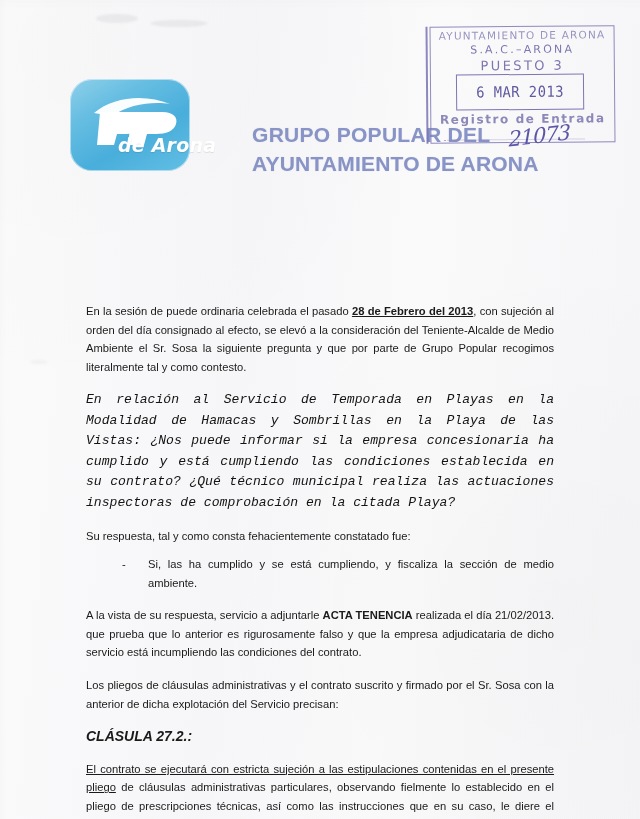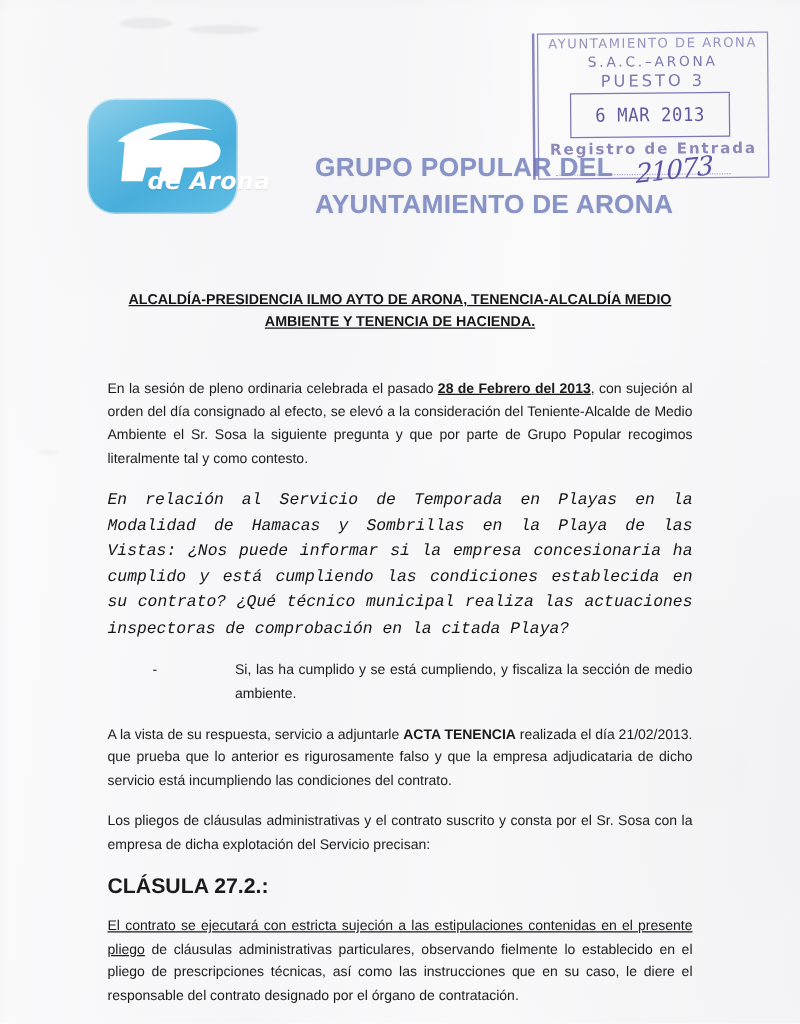--- a/index.html
+++ b/index.html
@@ -208,26 +208,27 @@
   .dash-item {
     display: flex;
     margin: 0 0 14px 0;
     padding-left: 36px;
   }
   .dash-item .dash {
     width: 26px;
     flex: none;
     color: #1a1a1a;
   }
-  .dash-item .dash-text { flex: 1; margin-left: 40px; }
+  .dash-item .dash-text { flex: 1; }
 
   .clause-head {
     font-weight: bold;
     margin: 0 0 1px 0;
-    font-size: 17px;
+    font-size: 14px;
+    font-style: italic;
   }
   .clause-body { margin: 0 0 14px 0; }
 </style>
 </head>
 <body>
 
 <div class="page">
 
   <div class="scan-noise"></div>
   <div class="smudge" style="left:96px;  top:14px;  width:42px; height:9px;"></div>
@@ -261,39 +262,37 @@
     <div class="stamp-line st-l2">S.A.C.–ARONA</div>
     <div class="stamp-line st-l3">PUESTO 3</div>
     <div class="st-date-box">
       <div class="st-date">6 MAR 2013</div>
     </div>
     <div class="stamp-line st-l4">Registro de Entrada</div>
     <div class="st-underline"></div>
     <div class="st-number">21073</div>
   </div>
 
-  <div class="doc-title">
-    <span>ALCALDÍA-PRESIDENCIA ILMO AYTO DE ARONA, TENENCIA-ALCALDÍA MEDIO AMBIENTE Y TENENCIA  DE HACIENDA.</span>
-  </div>
 
   <div class="body-text">
 
-    <p><span>En la sesión de pleno ordinaria celebrada el pasado </span><b class="bu">28 de Febrero del 2013</b><span>, con sujeción al orden del día consignado al efecto, se elevó a la consideración del Teniente-Alcalde de Medio Ambiente el Sr. Sosa la siguiente pregunta y que por parte de Grupo Popular recogimos literalmente tal y como contesto.</span></p>
+    <p><span>En la sesión de puede ordinaria celebrada el pasado </span><b class="bu">28 de Febrero del 2013</b><span>, con sujeción al orden del día consignado al efecto, se elevó a la consideración del Teniente-Alcalde de Medio Ambiente el Sr. Sosa la siguiente pregunta y que por parte de Grupo Popular recogimos literalmente tal y como contesto.</span></p>
 
     <p class="quote">En relación al Servicio de Temporada en Playas en la Modalidad de Hamacas y Sombrillas en la Playa de las Vistas: ¿Nos puede informar si la empresa concesionaria ha cumplido y está cumpliendo las condiciones establecida en su contrato? ¿Qué técnico municipal realiza las actuaciones inspectoras de comprobación en la citada Playa?</p>
 
+    <p class="tight">Su respuesta, tal y como consta fehacientemente constatado fue:</p>
 
     <div class="dash-item">
       <span class="dash">-</span>
       <span class="dash-text">Si, las ha cumplido y se está cumpliendo, y fiscaliza la sección de medio ambiente.</span>
     </div>
 
     <p><span>A la vista de su respuesta, servicio a adjuntarle </span><b>ACTA TENENCIA</b><span> realizada el día 21/02/2013. que prueba que lo anterior es rigurosamente falso y que la empresa adjudicataria de dicho servicio  está incumpliendo las condiciones del contrato.</span></p>
 
-    <p>Los pliegos de cláusulas administrativas y el contrato suscrito y consta por el Sr. Sosa con la empresa  de dicha explotación del Servicio precisan:</p>
+    <p>Los pliegos de cláusulas administrativas y el contrato suscrito y firmado por el Sr. Sosa con la anterior  de dicha explotación del Servicio precisan:</p>
 
     <p class="clause-head">CLÁSULA 27.2.:</p>
     <p class="clause-body"><span class="u">El contrato se ejecutará con estricta sujeción a las estipulaciones contenidas en el presente pliego</span><span> de cláusulas administrativas particulares, observando fielmente lo establecido en el pliego de prescripciones técnicas, así como las instrucciones que en su caso, le diere el responsable del contrato designado por el órgano de contratación.</span></p>
 
     <p class="clause-head">CLÁUSULA 32.1.:</p>
 
   </div>
 </div>
 
 </body></html>

